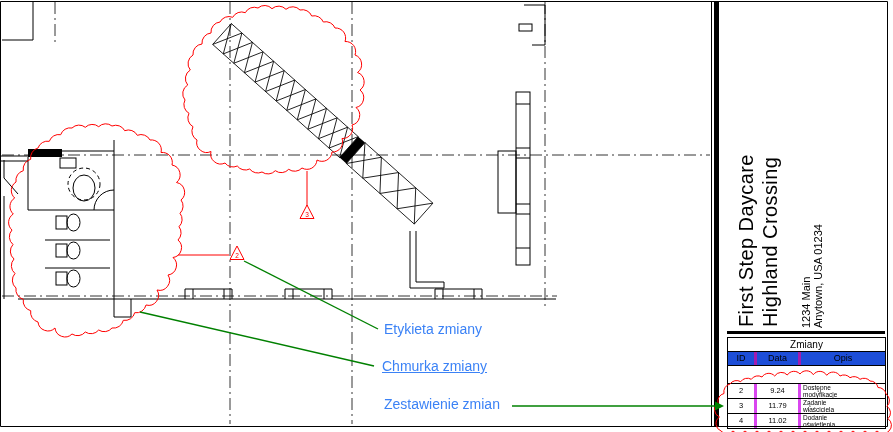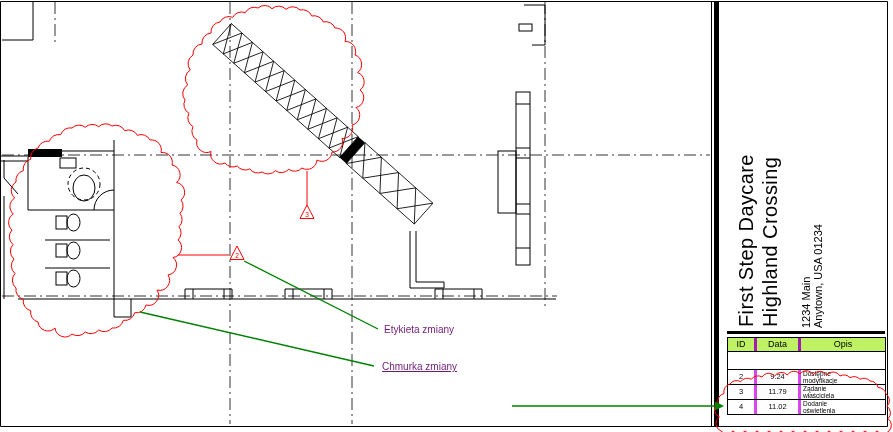--- a/index.html
+++ b/index.html
@@ -3,56 +3,57 @@
 <meta charset="utf-8">
 <style>
   html,body{margin:0;padding:0;background:#fff;}
   .sheet{
     position:relative;width:893px;height:432px;background:#fff;overflow:hidden;
     font-family:"Liberation Sans",sans-serif;
   }
   .overlay{position:absolute;left:0;top:0;pointer-events:none;}
   
   .annot{
-    position:absolute;color:#701a75;font-size:10px;line-height:15px;white-space:nowrap;
+    position:absolute;color:#3b82f6;font-size:14px;line-height:15px;white-space:nowrap;
   }
   
   .tb-title{
     position:absolute;transform-origin:0 0;transform:rotate(-90deg);
     font-size:20px;line-height:23px;letter-spacing:.4px;color:#000;white-space:nowrap;
   }
   .tb-addr{
     position:absolute;transform-origin:0 0;transform:rotate(-90deg);
     font-size:11px;line-height:12px;color:#000;white-space:nowrap;
   }
   .tb-bar{position:absolute;left:727px;top:331px;width:158px;height:3px;background:#000;}
   
   .schedule{position:absolute;left:727px;top:337px;width:157px;border:1px solid #000;background:#fff;}
   .sch-title{height:13px;line-height:13px;text-align:center;font-size:10px;border-bottom:1px solid #000;}
-  .sch-head{display:grid;grid-template-columns:26px 44px 1fr;height:13px;border-bottom:1px solid #000;background:#bef264;}
+  .sch-head{display:grid;grid-template-columns:26px 44px 1fr;height:13px;border-bottom:1px solid #000;background:#1d4ed8;}
   .sch-head .c{font-size:9px;line-height:13px;text-align:center;border-left:3px solid #a21caf;overflow:hidden;}
   .sch-head .c:first-child{border-left:none;}
   .sch-empty{height:17px;}
   .sch-row{display:grid;grid-template-columns:26px 44px 1fr;height:14px;border-top:1px solid #000;}
   .sch-row .c{font-size:7.5px;line-height:13px;text-align:center;border-left:3px solid #d946ef;overflow:hidden;}
   .sch-row .c:first-child{border-left:none;}
   .sch-row .opis{font-size:6.5px;line-height:6.5px;text-align:left;padding:1px 0 0 2px;width:40px;}
 </style>
 </head>
 <body>
 
 <div class="sheet">
 
   <div class="tb-title" style="left:735px;top:327px;">First Step Daycare</div>
   <div class="tb-title" style="left:759px;top:327px;">Highland Crossing</div>
   <div class="tb-addr" style="left:800px;top:328px;">1234 Main</div>
   <div class="tb-addr" style="left:812px;top:328px;">Anytown, USA 01234</div>
   <div class="tb-bar"></div>
 
   <div class="schedule">
+    <div class="sch-title">Zmiany</div>
     <div class="sch-head">
       <div class="c">ID</div>
       <div class="c">Data</div>
       <div class="c">Opis</div>
     </div>
     <div class="sch-empty"></div>
     <div class="sch-row">
       <div class="c">2</div>
       <div class="c">9.24</div>
       <div class="c opis">Dostępne modyfikacje</div>
@@ -64,20 +65,21 @@
     </div>
     <div class="sch-row">
       <div class="c">4</div>
       <div class="c">11.02</div>
       <div class="c opis">Dodanie oświetlenia</div>
     </div>
   </div>
 
   <div class="annot" style="left:384px;top:322px;">Etykieta zmiany</div>
   <div class="annot" style="left:382px;top:359px;text-decoration:underline;">Chmurka zmiany</div>
+  <div class="annot" style="left:384px;top:397px;">Zestawienie zmian</div>
 
   <svg class="overlay" width="893" height="432" viewBox="0 0 893 432">
 
     <g stroke="#000" stroke-width="1">
       <line x1="0.5" y1="1.5" x2="887.5" y2="1.5"></line>
       <line x1="0.5" y1="426.5" x2="887.5" y2="426.5"></line>
       <line x1="0.5" y1="1.5" x2="0.5" y2="426.5"></line>
       <line x1="887.5" y1="1.5" x2="887.5" y2="426.5"></line>
       <line x1="711.5" y1="1.5" x2="711.5" y2="426.5"></line>
       <rect x="714" y="1.5" width="5" height="425" fill="#000" stroke="none"></rect>

